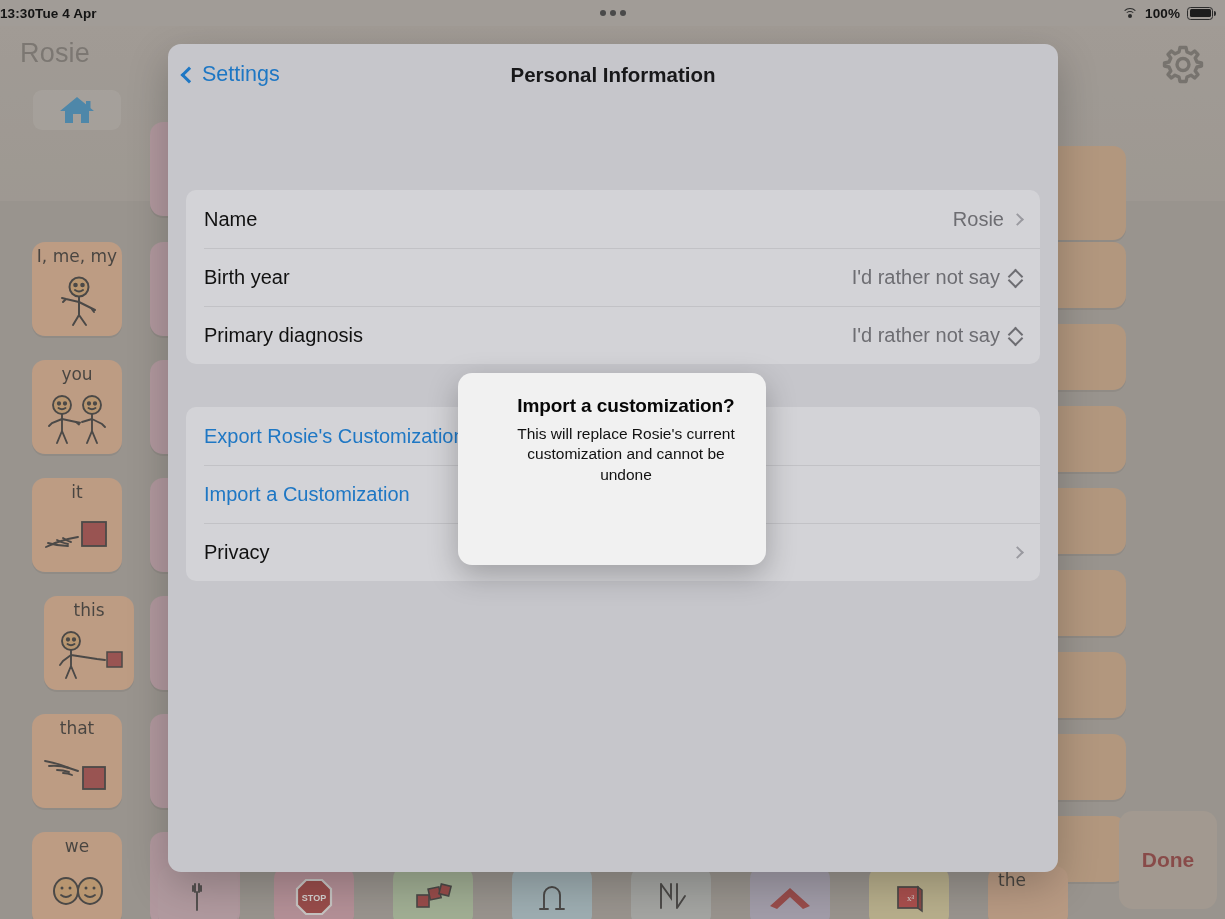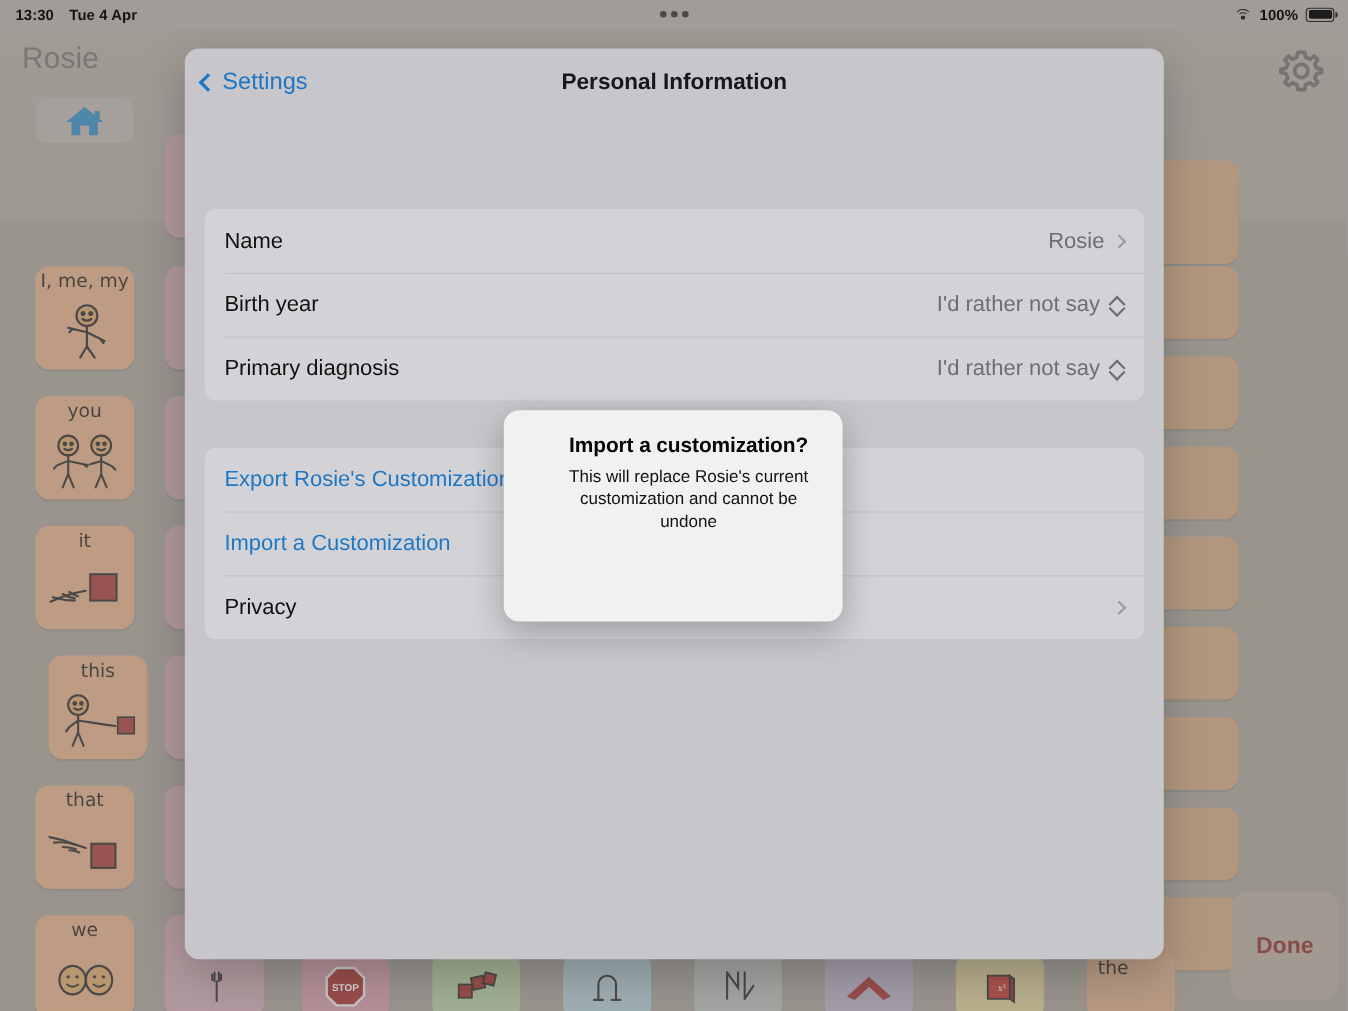--- a/index.html
+++ b/index.html
@@ -10,22 +10,22 @@
   }
   #screen{ position:relative; width:1225px; height:919px; overflow:hidden; }
 
   
   #statusbar{
     position:absolute; left:0; top:0; width:1225px; height:26px;
     background:#a19c97; z-index:40;
     display:flex; align-items:center; color:#141414;
     font-size:13.5px; font-weight:bold; letter-spacing:.1px;
   }
-  #sb-time{ margin-left:14px; }
-  #sb-date{ margin-left:14px; }
+  #sb-time{ }
+  #sb-date{ }
   #sb-dots{ position:absolute; left:50%; transform:translateX(-50%);
             display:flex; gap:4px; align-items:center; }
   #sb-dots i{ width:6px;height:6px;border-radius:50%;background:#4a4a4a;display:block; }
   #sb-right{ position:absolute; right:12px; display:flex; align-items:center; gap:7px; }
   #sb-batt-txt{ font-size:13.5px; font-weight:bold; color:#141414;}
   .batt{ width:26px;height:13px;border:1.6px solid #2b2b2b;border-radius:3.5px;
          position:relative; padding:1.5px;}
   .batt::after{content:"";position:absolute;right:-4px;top:3.2px;width:2.2px;height:5px;
                background:#2b2b2b;border-radius:0 2px 2px 0;}
   .batt i{display:block;width:100%;height:100%;background:#1d1d1d;border-radius:1.5px;}

